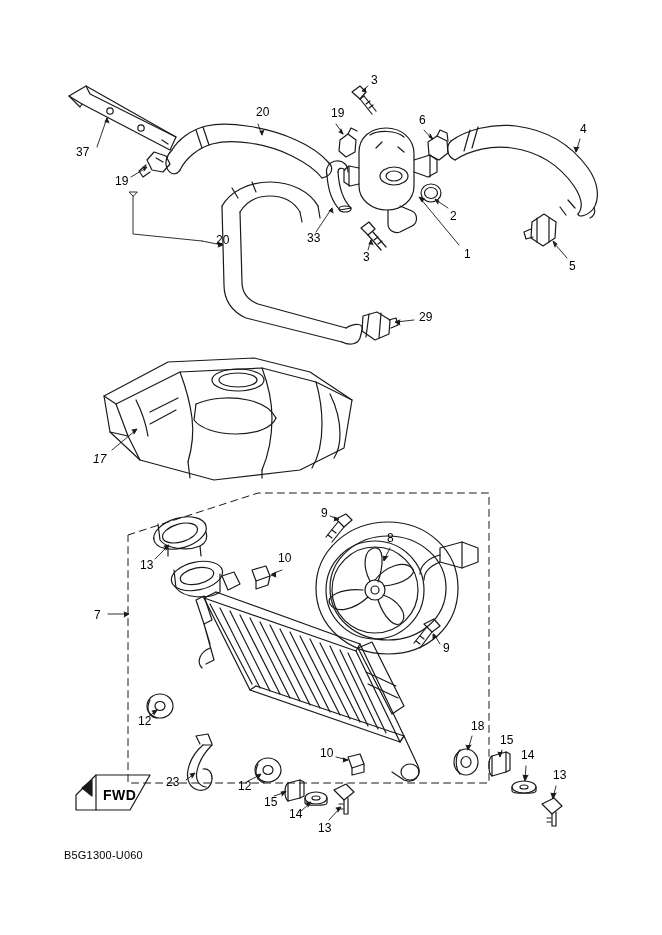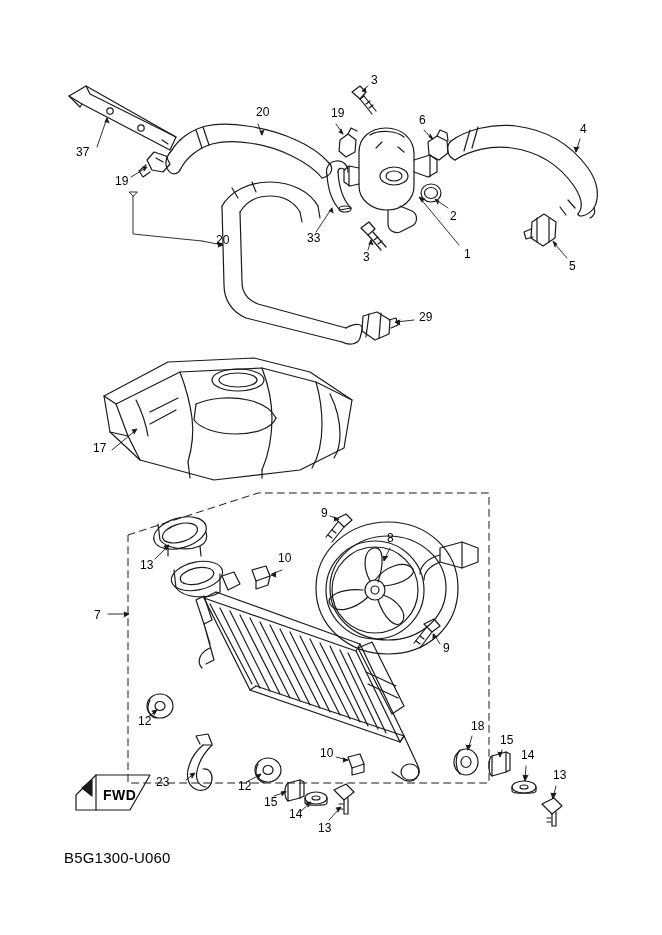--- a/index.html
+++ b/index.html
@@ -28,21 +28,21 @@
     position: absolute;
     font-family: "Liberation Sans", sans-serif;
     font-size: 12px;
     color: #000000;
     white-space: nowrap;
     line-height: 1;
   }
   .partcode {
     position: absolute;
     font-family: "Liberation Sans", sans-serif;
-    font-size: 15px;
+    font-size: 11px;
     color: #000000;
     letter-spacing: 0.2px;
     white-space: nowrap;
   }
   .fwd-label {
     position: absolute;
     font-family: "Liberation Sans", sans-serif;
     font-size: 14px;
     font-weight: bold;
     color: #000000;
@@ -405,33 +405,33 @@
   <span class="callout" style="left:580px; top:123px;">4</span>
   <span class="callout" style="left:76px; top:146px;">37</span>
   <span class="callout" style="left:115px; top:175px;">19</span>
   <span class="callout" style="left:450px; top:210px;">2</span>
   <span class="callout" style="left:180px; top:234px;margin-left:36px;">20</span>
   <span class="callout" style="left:307px; top:232px;">33</span>
   <span class="callout" style="left:363px; top:251px;">3</span>
   <span class="callout" style="left:464px; top:248px;">1</span>
   <span class="callout" style="left:569px; top:260px;">5</span>
   <span class="callout" style="left:419px; top:311px;">29</span>
-  <span class="callout" style="left:93px; top:442px;">17</span>
+  <span class="callout" style="left:93px; top:453px;font-style:italic;">17</span>
   <span class="callout" style="left:321px; top:507px;">9</span>
   <span class="callout" style="left:387px; top:532px;">8</span>
   <span class="callout" style="left:140px; top:559px;">13</span>
   <span class="callout" style="left:278px; top:552px;">10</span>
   <span class="callout" style="left:94px; top:609px;">7</span>
   <span class="callout" style="left:443px; top:642px;">9</span>
   <span class="callout" style="left:138px; top:715px;">12</span>
   <span class="callout" style="left:471px; top:720px;">18</span>
   <span class="callout" style="left:500px; top:734px;">15</span>
   <span class="callout" style="left:320px; top:747px;">10</span>
   <span class="callout" style="left:521px; top:749px;">14</span>
-  <span class="callout" style="left:156px; top:776px;">23</span>
+  <span class="callout" style="left:166px; top:776px;">23</span>
   <span class="callout" style="left:238px; top:780px;">12</span>
   <span class="callout" style="left:553px; top:769px;">13</span>
   <span class="callout" style="left:264px; top:796px;">15</span>
   <span class="callout" style="left:289px; top:808px;">14</span>
   <span class="callout" style="left:318px; top:822px;">13</span>
 
   <span class="fwd-label" style="left:103px; top:787px;">FWD</span>
 
   <span class="partcode" style="left:64px; top:849px;">B5G1300-U060</span>
 

